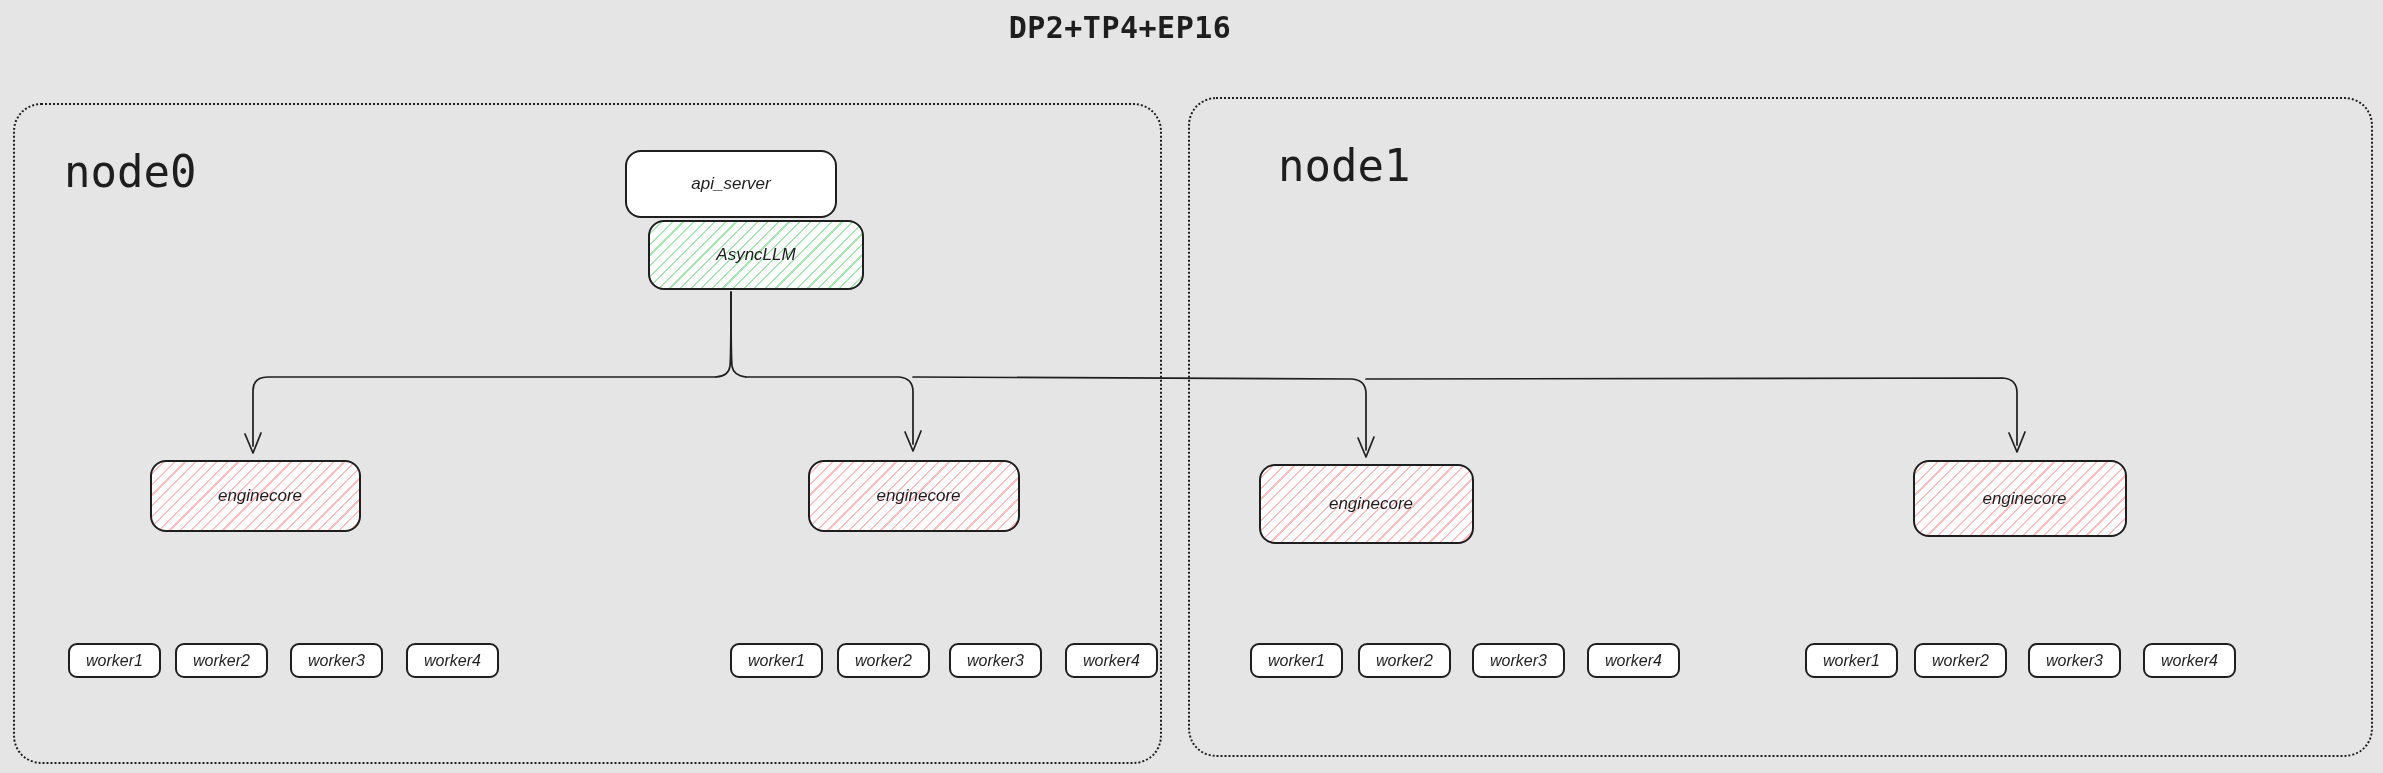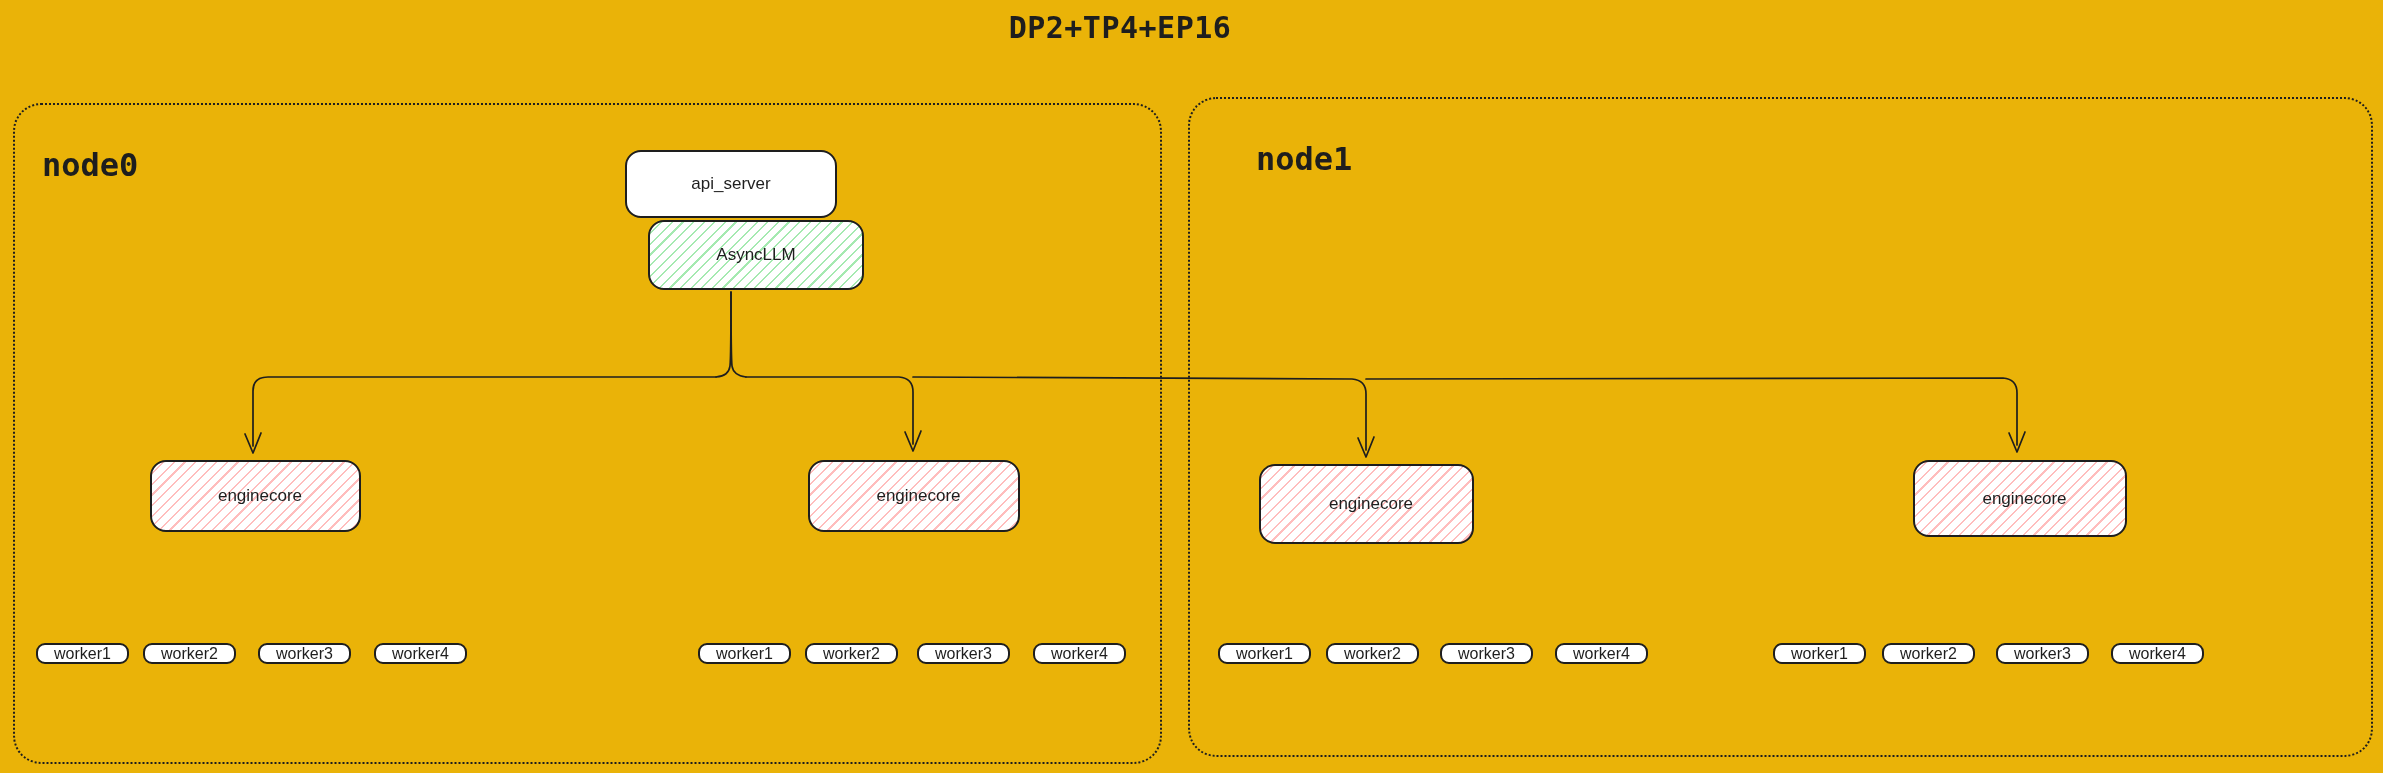--- a/index.html
+++ b/index.html
@@ -1,20 +1,20 @@
 <!DOCTYPE html>
 <html><head>
 <meta charset="utf-8">
 <style>
   html, body { margin: 0; padding: 0; background: #ffffff; }
   .canvas {
     position: relative;
     width: 2383px;
     height: 773px;
-    background: #eab308;
+    background: #e5e5e5;
     font-family: "Liberation Sans", "DejaVu Sans", sans-serif;
     color: #1e1e1e;
     overflow: hidden;
   }
   .abs { position: absolute; }
 
   .diagram-title {
     left: 900px; top: 10px; width: 440px;
     text-align: center;
     font-family: "DejaVu Sans Mono", monospace;
@@ -26,33 +26,35 @@
   .node-frame {
     border: 2.5px dotted #1e1e1e;
     border-radius: 28px;
     background: transparent;
   }
   .node-frame.n0 { left: 13px;  top: 103px; width: 1145px; height: 657px; }
   .node-frame.n1 { left: 1188px; top: 97px; width: 1181px; height: 656px; }
 
   .node-label {
     font-family: "DejaVu Sans Mono", monospace;
-    font-size: 32px; font-weight: 700;
+    font-size: 44px; font-weight: 400;
     color: #1e1e1e;
+    margin-left: 22px;
   }
   .node-label.l0 { left: 42px;  top: 146px; }
   .node-label.l1 { left: 1256px; top: 140px; }
 
   .box {
     box-sizing: border-box;
     border: 2.5px solid #1e1e1e;
     background: #ffffff;
     display: flex; align-items: center; justify-content: center;
     font-size: 17px;
     color: #1e1e1e;
+    font-style: italic;
   }
   .box.big { border-radius: 16px; }
 
   .hatch-green {
     background-color: #ffffff;
     background-image: repeating-linear-gradient(135deg,
       rgba(105,219,124,0.60) 0px, rgba(105,219,124,0.60) 1.6px,
       transparent 1.6px, transparent 7.5px);
     margin-left: 25px;
   }
@@ -66,24 +68,25 @@
 
   .api-server { left: 625px; top: 150px; width: 212px; height: 68px; }
   .async-llm  { left: 623px; top: 220px; width: 216px; height: 70px; }
 
   .engine.e1 { left: 150px;  top: 460px; width: 211px; height: 72px; }
   .engine.e2 { left: 808px;  top: 460px; width: 212px; height: 72px; }
   .engine.e3 { left: 1259px; top: 464px; width: 215px; height: 80px; }
   .engine.e4 { left: 1913px; top: 460px; width: 214px; height: 77px; }
 
   .worker {
-    top: 643px; width: 93px; height: 21px;
+    top: 643px; width: 93px; height: 35px;
     border: 2px solid #1e1e1e;
     border-radius: 9px;
     font-size: 16px;
+    margin-left: 32px;
   }
   .w11 { left: 36px; }   .w12 { left: 143px; }  .w13 { left: 258px; }  .w14 { left: 374px; }
   .w21 { left: 698px; }  .w22 { left: 805px; }  .w23 { left: 917px; }  .w24 { left: 1033px; }
   .w31 { left: 1218px; } .w32 { left: 1326px; } .w33 { left: 1440px; } .w34 { left: 1555px; }
   .w41 { left: 1773px; } .w42 { left: 1882px; } .w43 { left: 1996px; } .w44 { left: 2111px; }
 
   svg.edges { left: 0; top: 0; pointer-events: none; }
   svg.edges path {
     fill: none;
     stroke: #1e1e1e;

